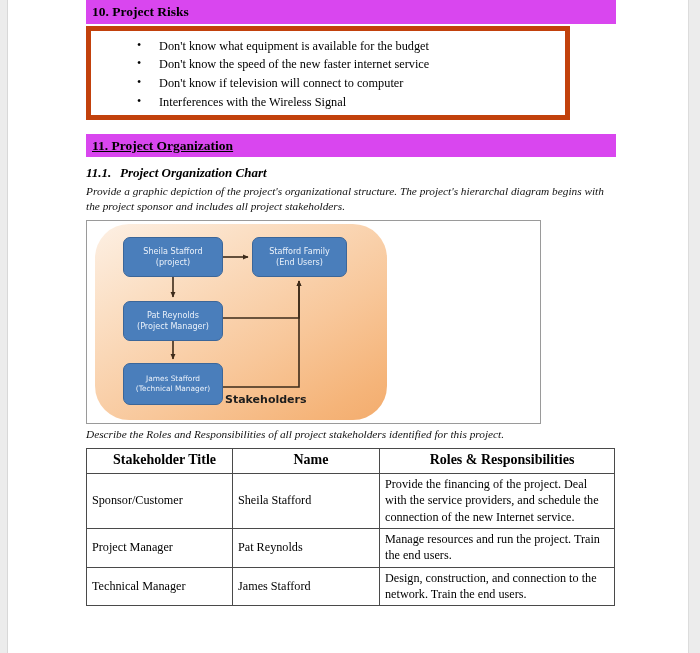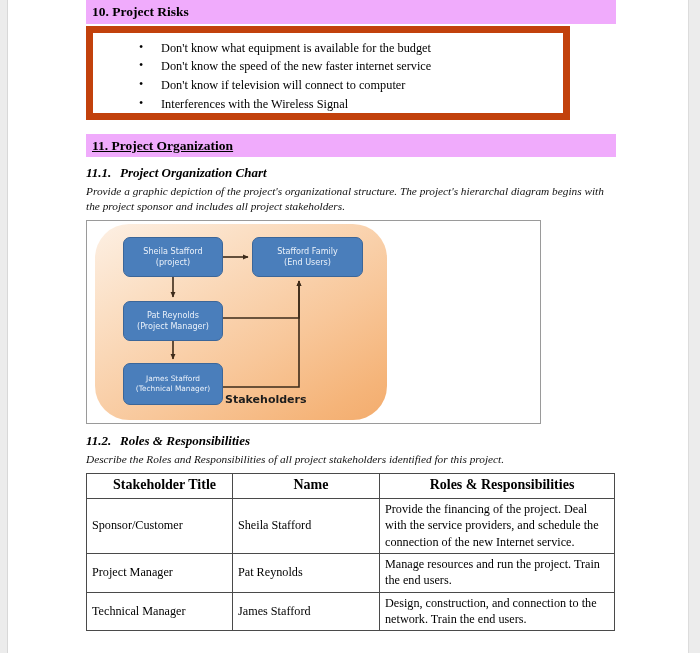--- a/index.html
+++ b/index.html
@@ -33,21 +33,21 @@
 
   #doc-body {
     position: absolute;
     left: 86px;
     top: 0;
     width: 530px;
   }
 
   
   .section-bar {
-    background: #f0abfc;
+    background: #d946ef;
     font-weight: bold;
     font-size: 13.5px;
     line-height: 1.45;
     padding: 2px 0 2px 6px;
     color: #000;
   }
   .sub-heading {
     font-style: italic;
     font-weight: bold;
     font-size: 13px;
@@ -58,21 +58,21 @@
   .instr {
     font-style: italic;
     font-size: 11.3px;
     line-height: 1.33;
     margin: 3px 0 6px 0;
     color: #111;
   }
 
   
   .risk-box {
-    border: 7px solid #c2410c;
+    border: 5px solid #c2410c;
     width: 484px;
     height: 94px;
     box-sizing: border-box;
     margin-top: 2px;
     padding: 6px 0 0 0;
   }
   .risk-list {
     margin: 0;
     padding: 0 0 0 46px;
     list-style: none;
@@ -126,21 +126,21 @@
     line-height: 1.42;
     text-align: center;
     display: flex;
     flex-direction: column;
     align-items: center;
     justify-content: center;
     box-sizing: border-box;
     z-index: 3;
   }
   #node-sponsor    { left: 36px;  top: 16px;  width: 100px; height: 40px; }
-  #node-endusers   { left: 165px; top: 16px;  width: 111px;  height: 40px; text-align: center; }
+  #node-endusers   { left: 165px; top: 16px;  width: 95px;  height: 40px; text-align: center; }
   #node-pm         { left: 36px;  top: 80px;  width: 100px; height: 40px; }
   #node-tech       { left: 36px;  top: 142px; width: 100px; height: 42px;
                      font-size: 7.4px; }
   .blob-label {
     position: absolute;
     left: 138px;
     top: 172px;
     font-family: "DejaVu Sans", "Liberation Sans", sans-serif;
     font-size: 11px;
     font-weight: bold;
@@ -245,24 +245,20 @@
         <span>(Project Manager)</span>
       </div>
       <div class="node" id="node-tech">
         <span>James Stafford</span>
         <span>(Technical Manager)</span>
       </div>
 
       <div class="blob-label">Stakeholders</div>
     </div>
 
-    <div class="sub-heading" style="margin-top:9px;">
-      <span class="num">11.2.</span>
-      <span>Roles &amp; Responsibilities</span>
-    </div>
 
     <div class="instr">Describe the Roles and Responsibilities of all project stakeholders identified for this project.</div>
 
     <table class="roles">
       <colgroup>
           <col class="c1">
           <col class="c2">
           <col class="c3">
         </colgroup>
       <thead>

